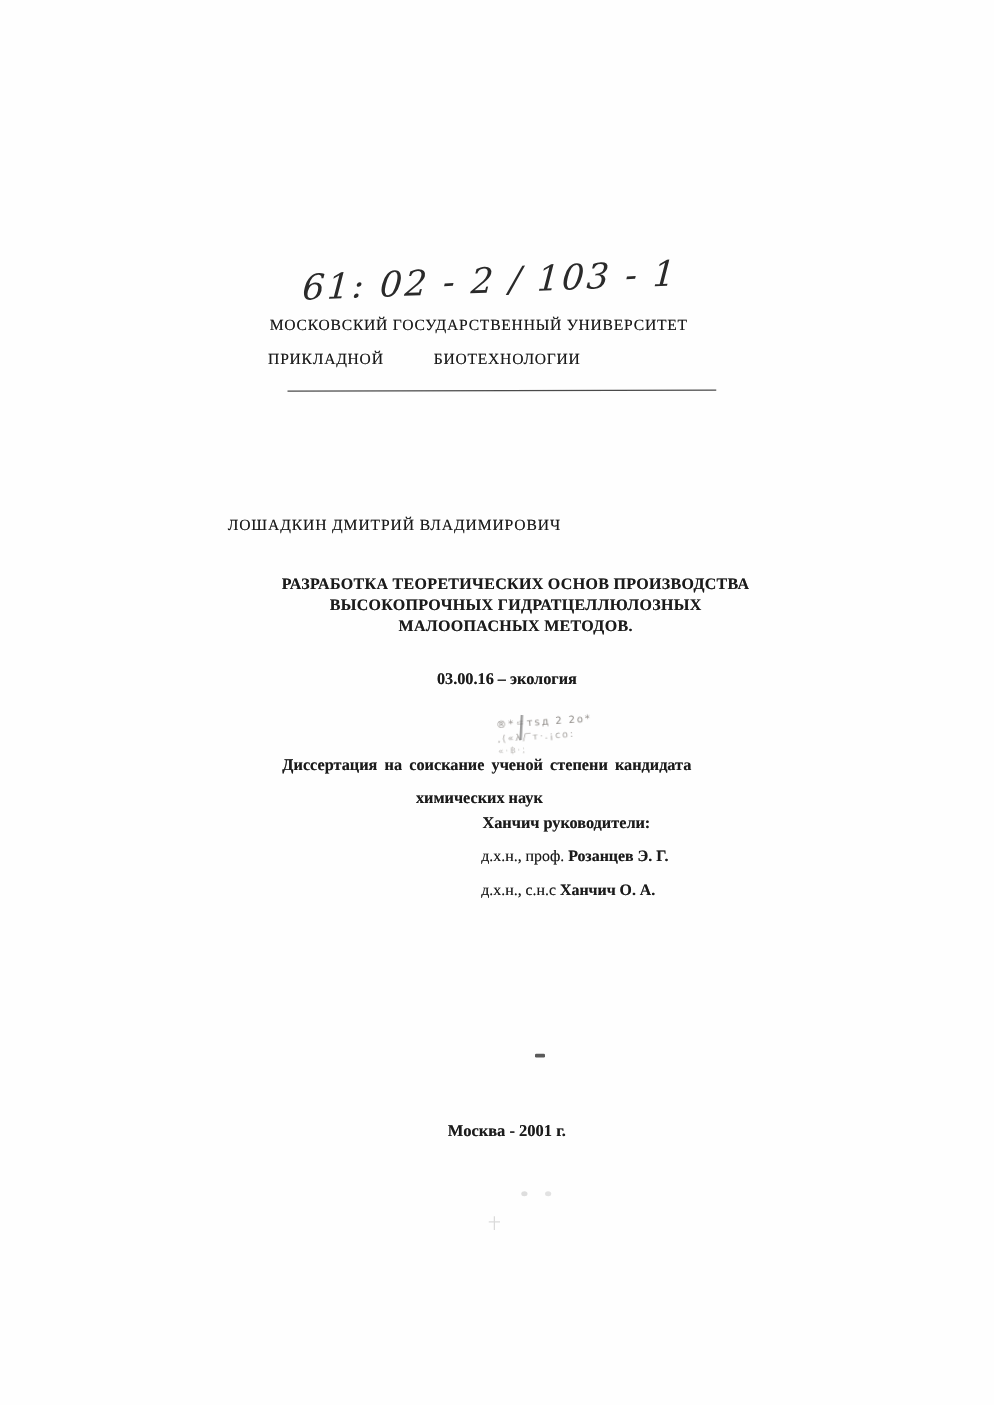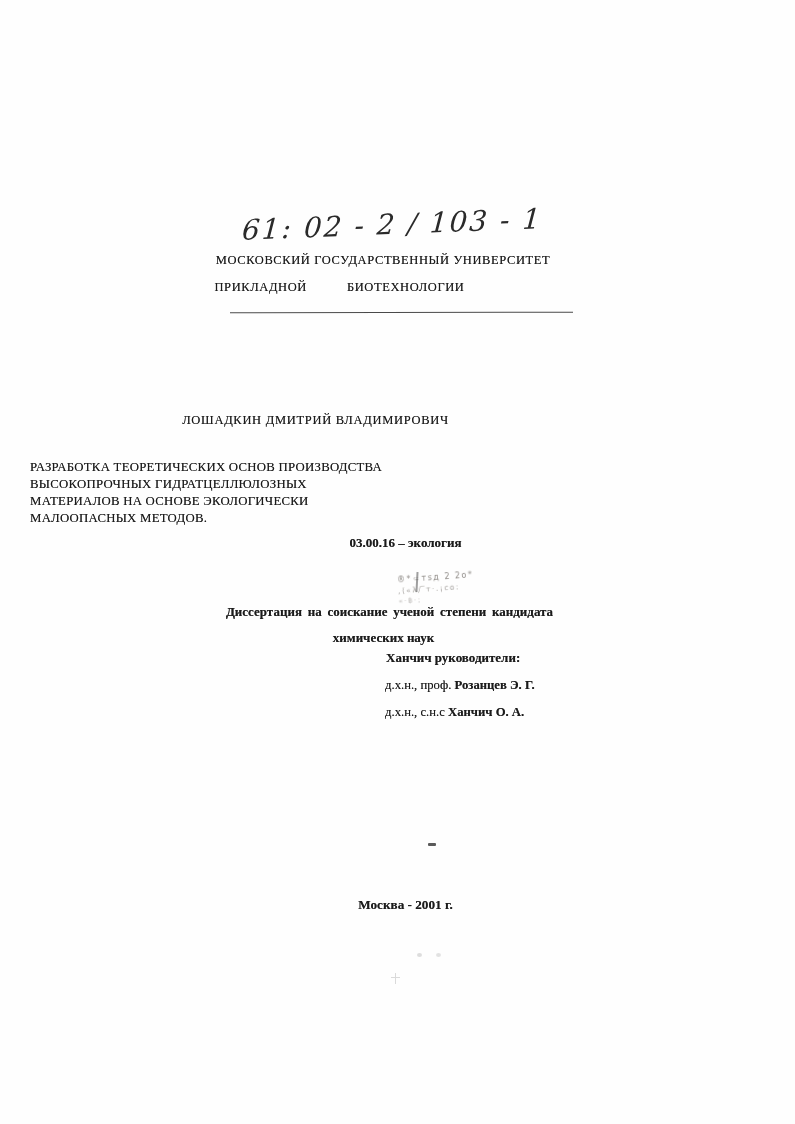--- a/index.html
+++ b/index.html
@@ -44,21 +44,22 @@
     transform:rotate(-.12deg);
   }
   .author{
     left:0;top:413px;width:631px;
     text-align:center;
     font-size:12.5px;letter-spacing:.7px;
     white-space:nowrap;
   }
   .title{
     left:30px;top:459px;width:765px;
-    font-weight:normal;
+    text-align:center;
+    font-weight:bold;
     font-size:12.8px;
     line-height:17px;
     letter-spacing:.25px;
   }
   .specialty{
     left:8px;top:535px;width:795px;
     text-align:center;
     font-weight:bold;
     font-size:13px;
   }
@@ -138,21 +139,20 @@
     <span class="w1">ПРИКЛАДНОЙ</span><span>БИОТЕХНОЛОГИИ</span>
   </div>
 
   <div class="abs rule"></div>
 
   <div class="abs author soft">ЛОШАДКИН ДМИТРИЙ ВЛАДИМИРОВИЧ</div>
 
   <div class="abs title soft">
     <div>РАЗРАБОТКА ТЕОРЕТИЧЕСКИХ ОСНОВ ПРОИЗВОДСТВА</div>
     <div>ВЫСОКОПРОЧНЫХ ГИДРАТЦЕЛЛЮЛОЗНЫХ</div>
-    <div>МАТЕРИАЛОВ НА ОСНОВЕ ЭКОЛОГИЧЕСКИ</div>
     <div>МАЛООПАСНЫХ МЕТОДОВ.</div>
   </div>
 
   <div class="abs specialty soft">03.00.16 – экология</div>
 
   <div class="abs stamp">
     <div class="r1">®*⸦тѕд 2 2о*</div>
     <div class="r2">‚⟨«λ/ ̅т·.¡со:</div>
     <div class="r3">«·฿·;</div>
   </div>

